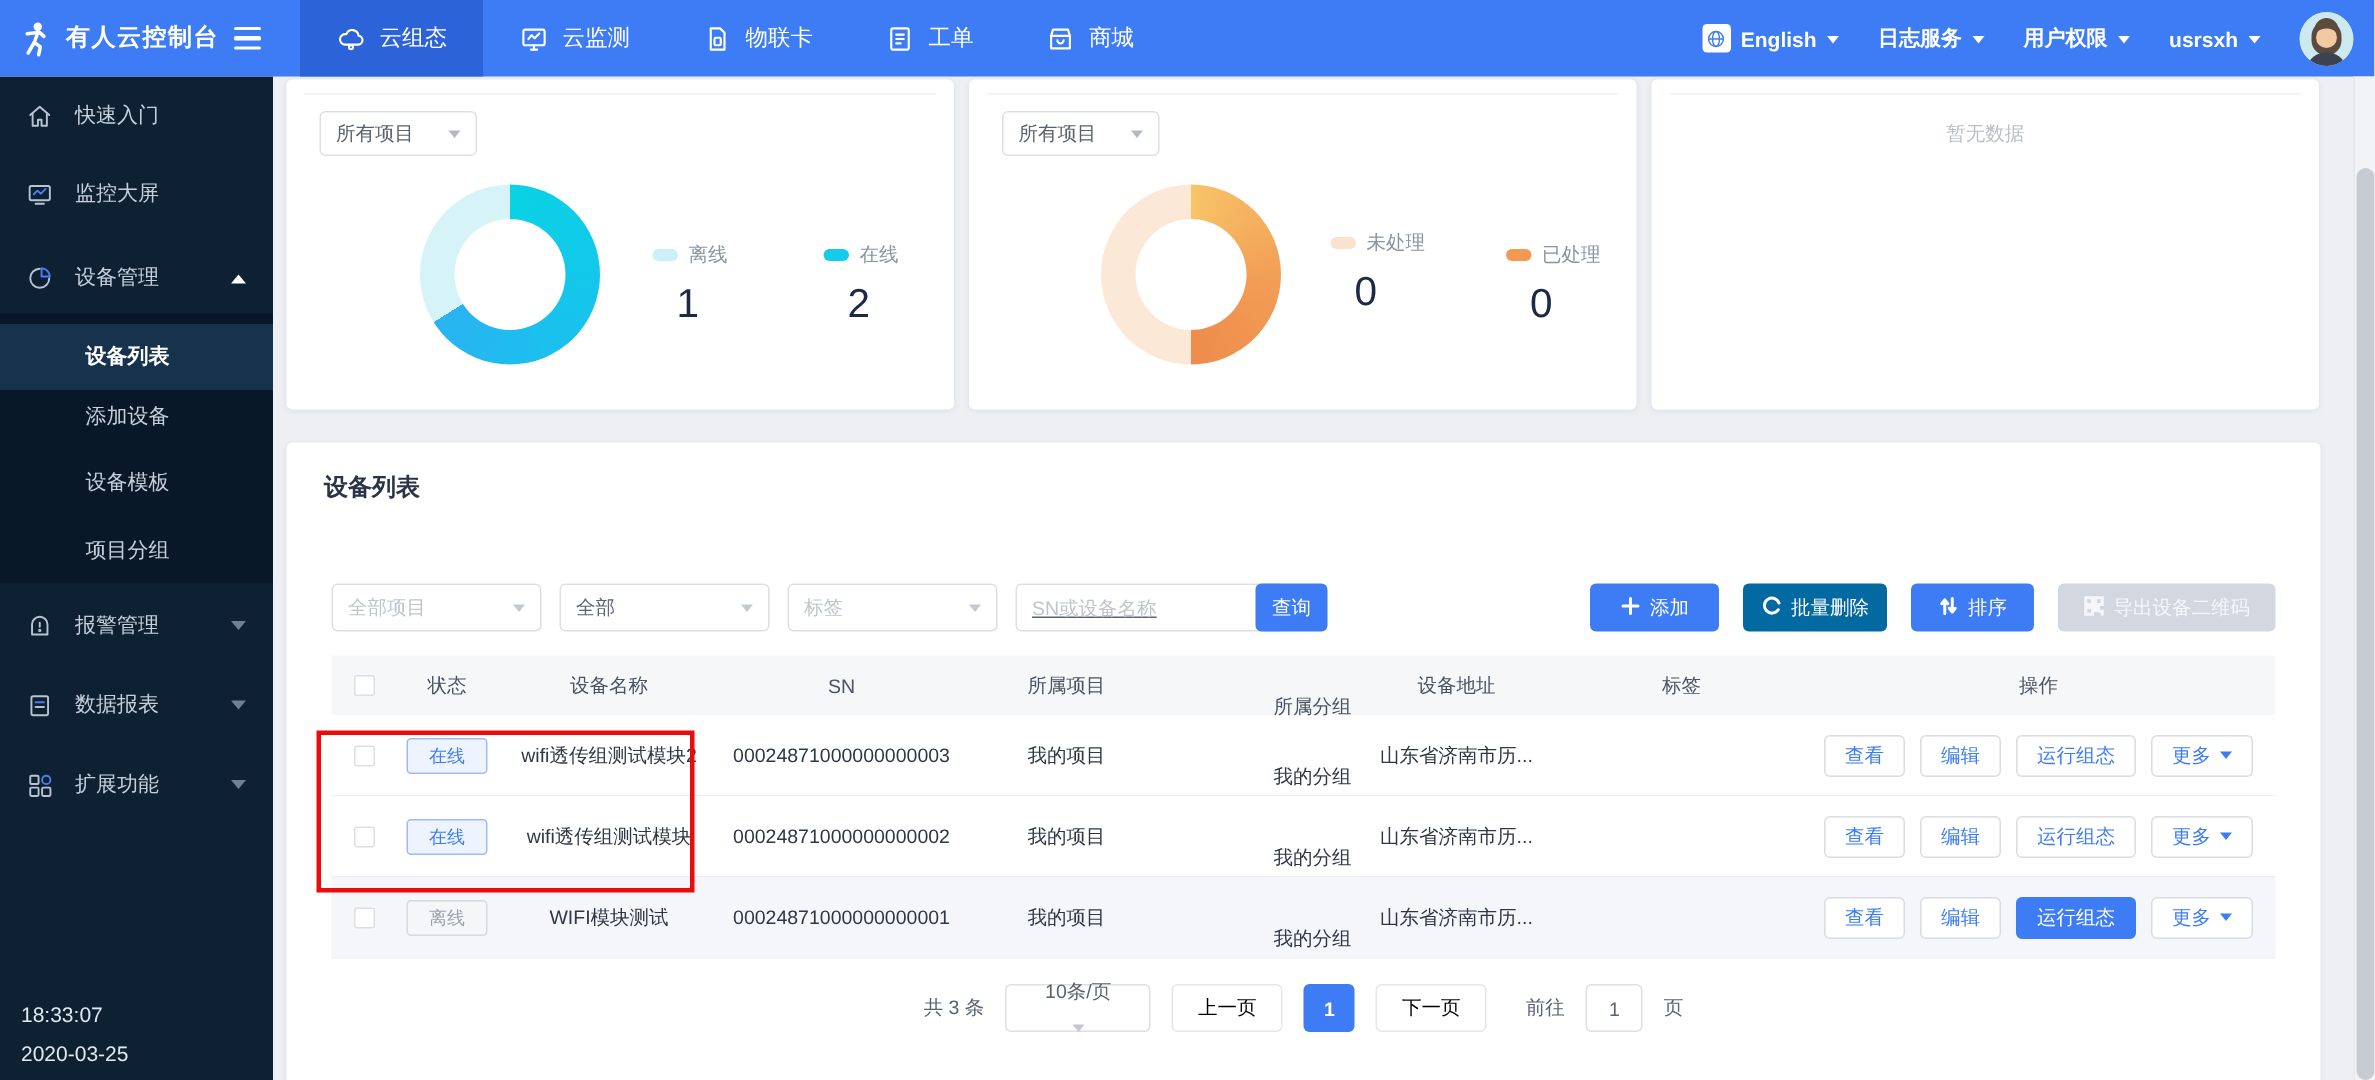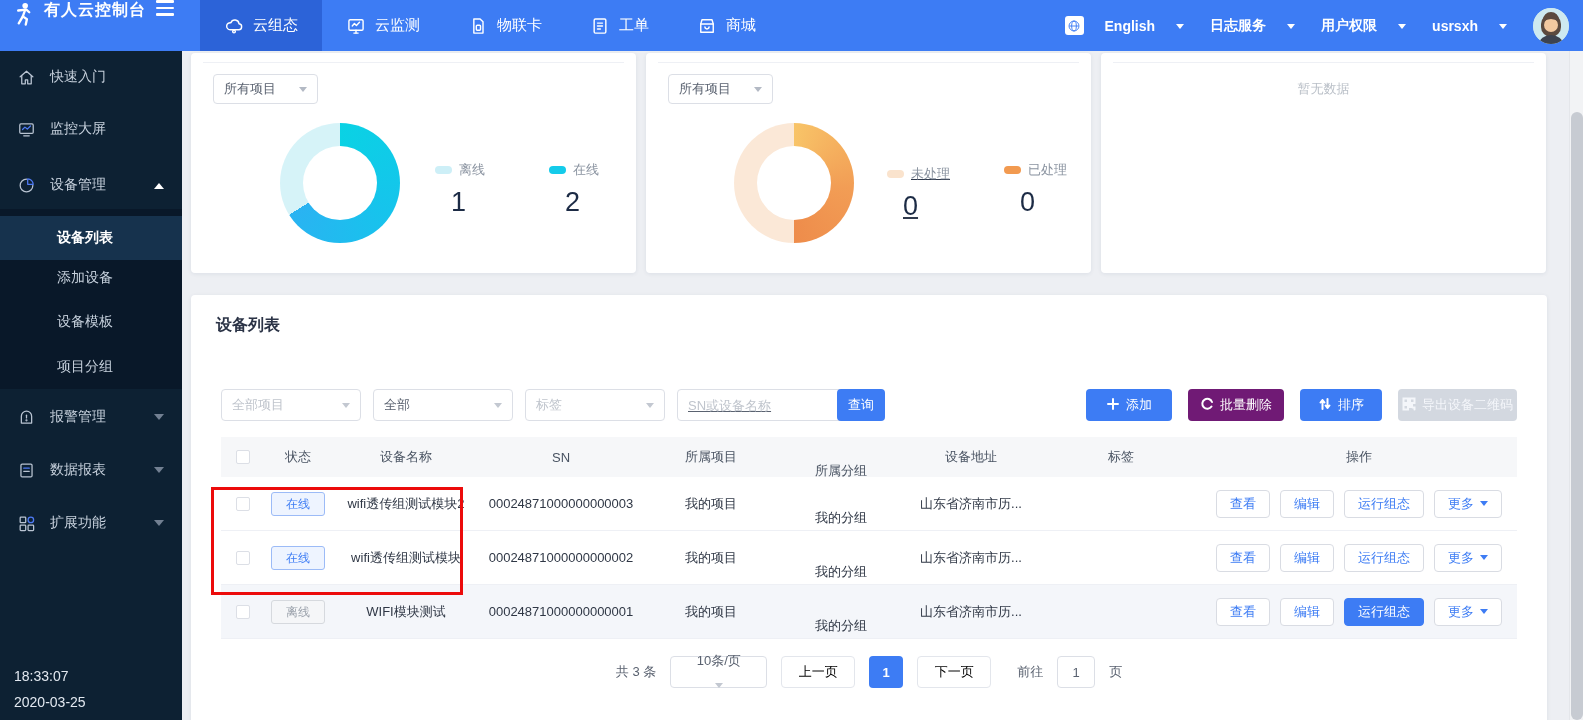--- a/index.html
+++ b/index.html
@@ -1,31 +1,31 @@
 <!DOCTYPE html>
 <html><head>
 <meta charset="utf-8">
 <style>
   * { margin:0; padding:0; box-sizing:border-box; }
   html,body { width:1583px; height:720px; overflow:hidden; font-family:"Liberation Sans","DejaVu Sans",sans-serif; background:#edeff3; }
   body { position:relative; font-size:13px; color:#303a4d; }
 
   
   .topbar { position:absolute; left:0; top:0; width:1583px; height:51px; background:#3d7cf4; display:flex; align-items:stretch; z-index:30; }
-  .brand { width:182px; display:flex; padding-left:10px; color:#fff; }
+  .brand { width:182px; display:flex; align-items:center; padding-left:10px; color:#fff; }
   .brand-logo { width:28px; height:28px; margin-right:6px; }
   .brand-name { font-size:16px; font-weight:bold; letter-spacing:1px; }
   .hamburger { margin-left:10px; cursor:pointer; display:flex; flex-direction:column; gap:4px; }
   .hamburger span { display:block; width:18px; height:2.5px; background:#fff; border-radius:1px; }
   .topnav { display:flex; margin-left:18px; }
   .topnav-item { display:flex; align-items:center; gap:9px; padding:0 24px; color:#fff; font-size:15px; cursor:pointer; }
   .topnav-item.active { background:#2c63d8; }
   .topnav-item svg { width:20px; height:20px; stroke:#fff; fill:none; stroke-width:1.7; stroke-linecap:round; stroke-linejoin:round; }
   .topbar-right { position:absolute; right:14px; top:0; height:51px; display:flex; align-items:center; gap:26px; color:#fff; font-size:14px; font-weight:bold; }
-  .tb-drop { display:flex; align-items:center; gap:21px; cursor:pointer; }
+  .tb-drop { display:flex; align-items:center; gap:7px; cursor:pointer; }
   .caret-down { width:0; height:0; border:4.5px solid transparent; border-top:5.5px solid currentColor; margin-top:5px; }
   .globe-badge { width:19px; height:19px; background:#fff; border-radius:3px; display:flex; align-items:center; justify-content:center; }
   .globe-badge svg { width:14px; height:14px; stroke:#3d7cf4; fill:none; stroke-width:1.6; }
   .avatar { width:36px; height:36px; border-radius:50%; overflow:hidden; background:#cfe9f2; cursor:pointer; }
 
   
   .sidebar { position:absolute; left:0; top:51px; width:182px; height:669px; background:#0d2133; z-index:20;padding-left:12px; }
   .submenu-panel { position:absolute; left:0; top:158px; width:182px; height:180px; background:#091829; }
   .side-item { position:absolute; left:0; width:182px; height:44px; display:flex; align-items:center; color:#c6d0dc; font-size:14px; cursor:pointer; }
   .side-item svg { position:absolute; left:17px; width:19px; height:19px; stroke:#b9c4d2; fill:none; stroke-width:1.6; stroke-linecap:round; stroke-linejoin:round; }
@@ -58,36 +58,36 @@
   .list-title { position:absolute; left:25px; top:20px; font-size:16px; font-weight:bold; color:#2b3346; }
   .filters { position:absolute; left:30px; top:94px; display:flex; gap:12px; }
   .f-select { width:140px; height:32px; border:1px solid #dcdfe6; border-radius:4px; display:flex; align-items:center; padding:0 10px; font-size:13px; background:#fff; cursor:pointer; }
   .f-select .caret { margin-left:auto; width:0; height:0; border:4.5px solid transparent; border-top:5.5px solid #c3c8d1; margin-top:5px; }
   .f-select.placeholder { color:#bfc4cc; }
   .f-select.value { color:#5a6270; }
   .f-input { width:180px; height:32px; border:1px solid #dcdfe6; border-radius:4px; padding:0 10px; font-size:13px; color:#5a6270; outline:none;text-decoration:underline; }
   .f-input::placeholder { color:#bfc4cc; }
   .btn { height:32px; border:none; border-radius:4px; font-size:13px; display:inline-flex; align-items:center; justify-content:center; gap:6px; cursor:pointer; font-family:inherit; }
   .btn-primary { background:#3d7cf4; color:#fff; }
-  .btn-danger { background:#701a75; color:#fff; }
+  .btn-danger { background:#0369a1; color:#fff; }
   .btn-disabled { background:#d3d8e0; color:#f4f6fa; cursor:default; }
   .query-btn { position:absolute; left:646px; top:94px; width:48px; }
   .toolbar { position:absolute; right:30px; top:94px; display:flex; gap:16px; }
   .btn .bicon svg { width:14px; height:14px; stroke:#fff; fill:none; stroke-width:2; stroke-linecap:round; }
 
   .tbl { position:absolute; left:30px; top:142px; width:1296px; }
   .tbl-header { display:flex; height:40px; align-items:center; background:#f6f7f9; color:#495362; font-size:13px; }
   .tbl-row { display:flex; height:54px; align-items:center; border-bottom:1px solid #eef0f5; color:#2f3745; font-size:13px; background:#fff; }
   .tbl-row.hover { background:#f4f6fa; }
   .c-check { width:44px; display:flex; justify-content:center; }
   .c-status { width:66px; display:flex; justify-content:center; }
   .c-name { width:150px; text-align:center; }
   .c-sn { width:160px; text-align:center; }
   .c-project { width:140px; text-align:center; }
-  .c-group { width:120px; text-align:center;margin-top:28px; }
+  .c-group { width:120px; text-align:right;margin-top:28px; }
   .c-addr { width:140px; text-align:center; }
   .c-tag { width:160px; text-align:center; }
   .c-op { flex:1; display:flex; justify-content:center; gap:10px; align-items:center; }
   .checkbox { width:14px; height:14px; border:1px solid #dcdfe6; border-radius:2px; background:#fff; cursor:pointer; }
   .badge { min-width:54px; height:24px; line-height:22px; text-align:center; border-radius:3px; font-size:12px; padding:0 6px; }
   .badge-online { color:#3d7cf4; border:1px solid #9cbbf7; background:#eef4ff; }
   .badge-offline { color:#9aa1ab; border:1px solid #d6d9de; background:#f5f6f8; }
   .op-btn { height:28px; padding:0 13px; background:#fff; border:1px solid #d9dce3; border-radius:4px; color:#3d7cf4; font-size:13px; display:inline-flex; align-items:center; gap:6px; cursor:pointer; font-family:inherit; }
   .op-btn.filled { background:#3d7cf4; border-color:#3d7cf4; color:#fff; }
   .op-btn .caret { width:0; height:0; border:4px solid transparent; border-top:5px solid #3d7cf4; margin-top:4px; }
@@ -302,21 +302,21 @@
 
   <div class="card" style="left:464px; top:2px; width:445px; height:220px;">
     <div class="top-line"></div>
     <div class="mini-select" style="left:22px; top:21px; width:105px;">
       <span>所有项目</span>
         <span class="caret"></span>
     </div>
     <div class="donut" style="left:88px; top:70px; background:conic-gradient(#f8c468 0deg, #f29d55 95deg, #ee8c4b 180deg, #fbe8d7 180deg 360deg);">
       <div class="hole"></div>
     </div>
-    <div class="legend-col" style="left:241px; top:112px;text-decoration:underline;">
+    <div class="legend-col" style="left:241px; top:100px;">
       <div class="legend-head">
           <span class="sw" style="background:#fae3cd;"></span>
           <span>未处理</span>
         </div>
       <div class="legend-val">0</div>
     </div>
     <div class="legend-col" style="left:358px; top:108px;">
       <div class="legend-head">
           <span class="sw" style="background:#f29a50;"></span>
           <span>已处理</span>
@@ -365,21 +365,21 @@
             </svg></span>
         <span>批量删除</span>
       </button>
       <button class="btn btn-primary" style="padding:0 18px;">
         <span class="bicon"><svg viewBox="0 0 14 14">
               <path d="M4.5 12 V3 M4.5 3 l-2 2.5 M4.5 3 l2 2.5"></path>
               <path d="M9.5 2 v9 M9.5 11 l-2-2.5 M9.5 11 l2-2.5"></path>
             </svg></span>
         <span>排序</span>
       </button>
-      <button class="btn btn-disabled" style="padding:0 4px;">
+      <button class="btn btn-disabled" style="padding:0 17px;">
         <span class="bicon"><svg viewBox="0 0 14 14" style="stroke:#f4f6fa;">
               <rect x="1.5" y="1.5" width="4.5" height="4.5"></rect>
               <rect x="8" y="1.5" width="4.5" height="4.5"></rect>
               <rect x="1.5" y="8" width="4.5" height="4.5"></rect>
               <path d="M8 8 h2 v2 h-2 z M10.5 10.5 h2 v2"></path>
             </svg></span>
         <span>导出设备二维码</span>
       </button>
     </div>
 

